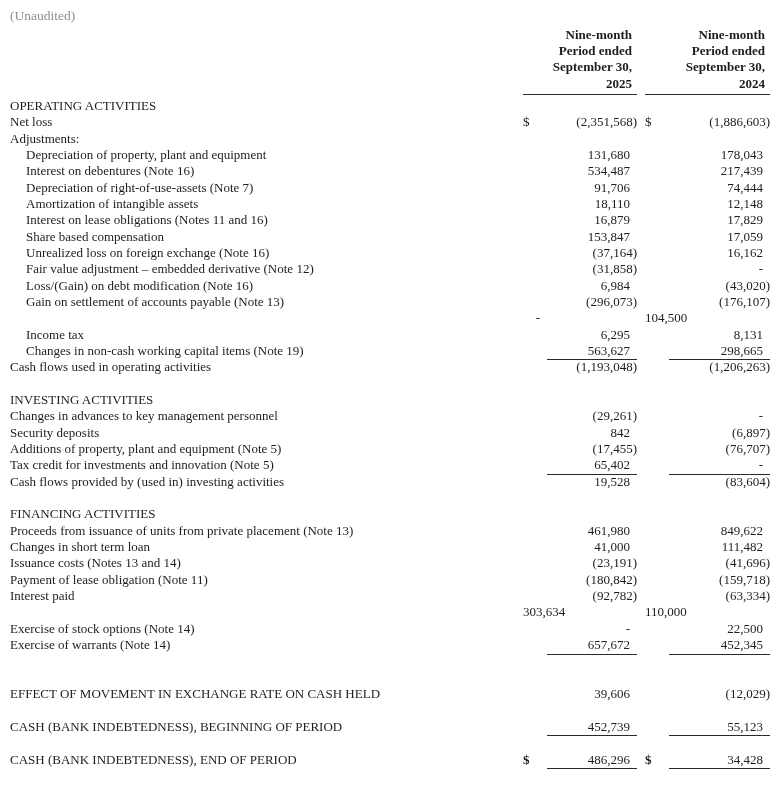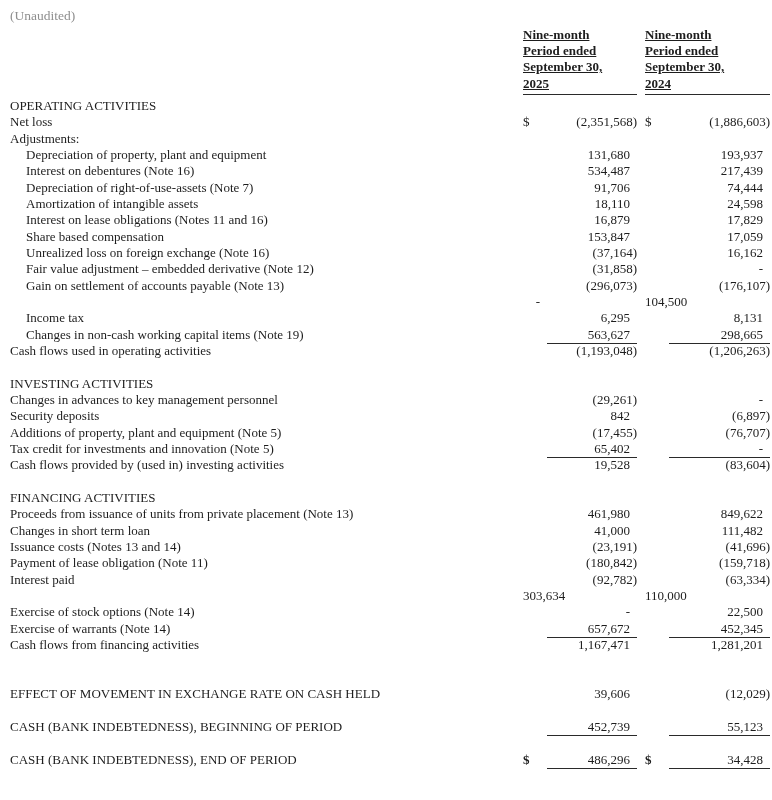--- a/index.html
+++ b/index.html
@@ -22,25 +22,24 @@
     margin-bottom: 3px;
   }
   
   .header-row {
     display: grid;
     grid-template-columns: 1fr 114px 8px 125px;
     align-items: end;
   }
   .h-col {
     font-weight: bold;
-    text-align: left;
+    text-align: right;
     line-height: 16.2px;
     padding: 0 5px 2px 0;
     border-bottom: 1px solid #2a2a2a;
-    text-decoration: underline;
   }
   .table-body { margin-top: 3px; }
   
   .row {
     display: grid;
     grid-template-columns: 1fr 24px 90px 8px 24px 101px;
     height: 16.35px;
     line-height: 16.35px;
   }
   .row .label { white-space: nowrap; overflow: hidden; }
@@ -99,21 +98,21 @@
         <div class="gapc"></div>
         <div class="cur"></div>
         <div class="num"></div>
       </div>
       <div class="row indent">
         <div class="label">Depreciation of property, plant and equipment</div>
         <div class="cur"></div>
         <div class="num">131,680</div>
         <div class="gapc"></div>
         <div class="cur"></div>
-        <div class="num">193,937</div>
+        <div class="num">178,043</div>
       </div>
       <div class="row indent">
         <div class="label">Interest on debentures (Note 16)</div>
         <div class="cur"></div>
         <div class="num">534,487</div>
         <div class="gapc"></div>
         <div class="cur"></div>
         <div class="num">217,439</div>
       </div>
       <div class="row indent">
@@ -123,21 +122,21 @@
         <div class="gapc"></div>
         <div class="cur"></div>
         <div class="num">74,444</div>
       </div>
       <div class="row indent">
         <div class="label">Amortization of intangible assets</div>
         <div class="cur"></div>
         <div class="num">18,110</div>
         <div class="gapc"></div>
         <div class="cur"></div>
-        <div class="num">24,598</div>
+        <div class="num">12,148</div>
       </div>
       <div class="row indent">
         <div class="label">Interest on lease obligations (Notes 11 and 16)</div>
         <div class="cur"></div>
         <div class="num">16,879</div>
         <div class="gapc"></div>
         <div class="cur"></div>
         <div class="num">17,829</div>
       </div>
       <div class="row indent">
@@ -158,20 +157,28 @@
       </div>
       <div class="row indent">
         <div class="label">Fair value adjustment – embedded derivative (Note 12)</div>
         <div class="cur"></div>
         <div class="num paren">(31,858)</div>
         <div class="gapc"></div>
         <div class="cur"></div>
         <div class="num">-</div>
       </div>
       <div class="row indent">
+        <div class="label">Loss/(Gain) on debt modification (Note 16)</div>
+        <div class="cur"></div>
+        <div class="num">6,984</div>
+        <div class="gapc"></div>
+        <div class="cur"></div>
+        <div class="num paren">(43,020)</div>
+      </div>
+      <div class="row indent">
         <div class="label">Gain on settlement of accounts payable (Note 13)</div>
         <div class="cur"></div>
         <div class="num paren">(296,073)</div>
         <div class="gapc"></div>
         <div class="cur"></div>
         <div class="num paren">(176,107)</div>
       </div>
       <div class="row indent">
         <div class="cur"></div>
         <div class="num">-</div>
@@ -316,28 +323,20 @@
         <div class="cur"></div>
         <div class="num">22,500</div>
       </div>
       <div class="row">
         <div class="label">Exercise of warrants (Note 14)</div>
         <div class="cur"></div>
         <div class="num rule">657,672</div>
         <div class="gapc"></div>
         <div class="cur"></div>
         <div class="num rule">452,345</div>
-      </div>
-      <div class="row">
-        <div class="label">Cash flows from financing activities</div>
-        <div class="cur"></div>
-        <div class="num">1,167,471</div>
-        <div class="gapc"></div>
-        <div class="cur"></div>
-        <div class="num">1,281,201</div>
       </div>
       <div class="row"></div>
       <div class="row"></div>
       <div class="row">
         <div class="label">EFFECT OF MOVEMENT IN EXCHANGE RATE ON CASH HELD</div>
         <div class="cur"></div>
         <div class="num">39,606</div>
         <div class="gapc"></div>
         <div class="cur"></div>
         <div class="num paren">(12,029)</div>

